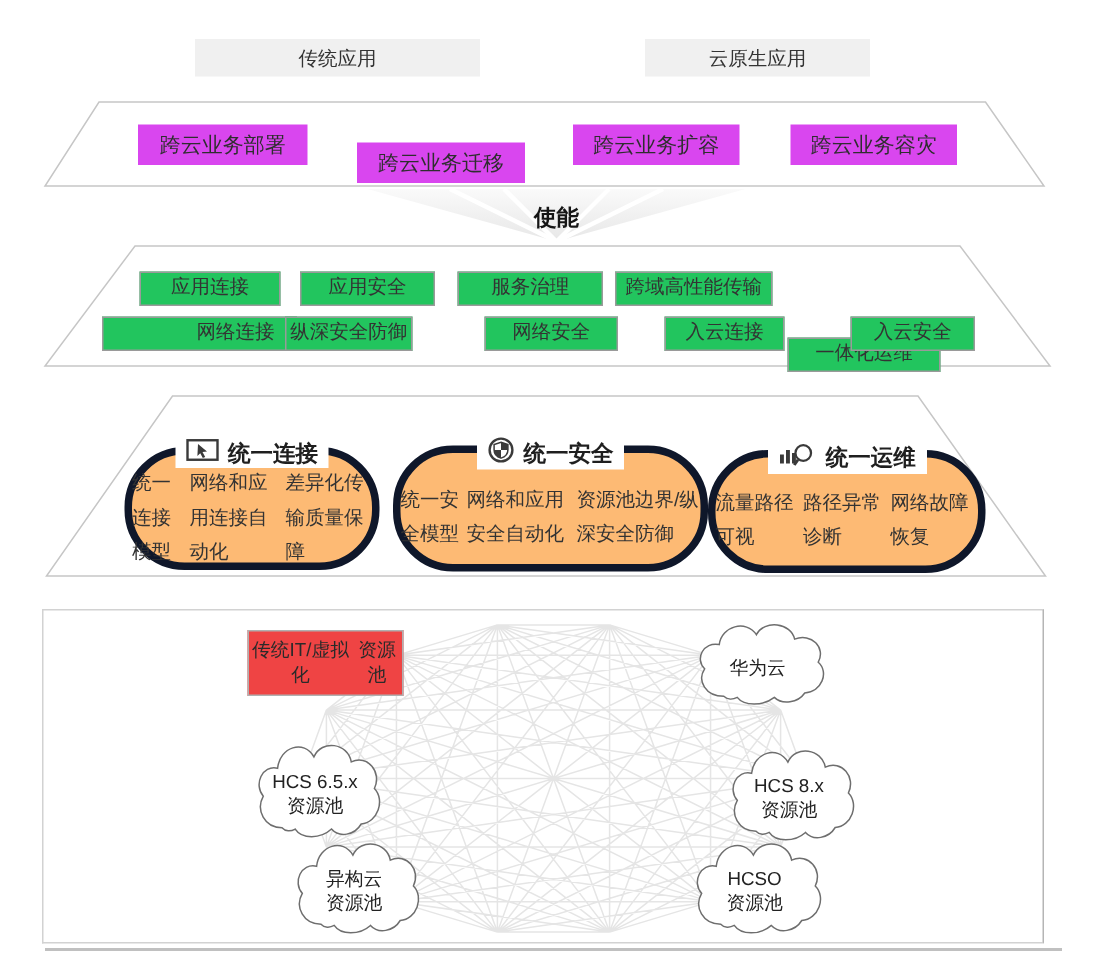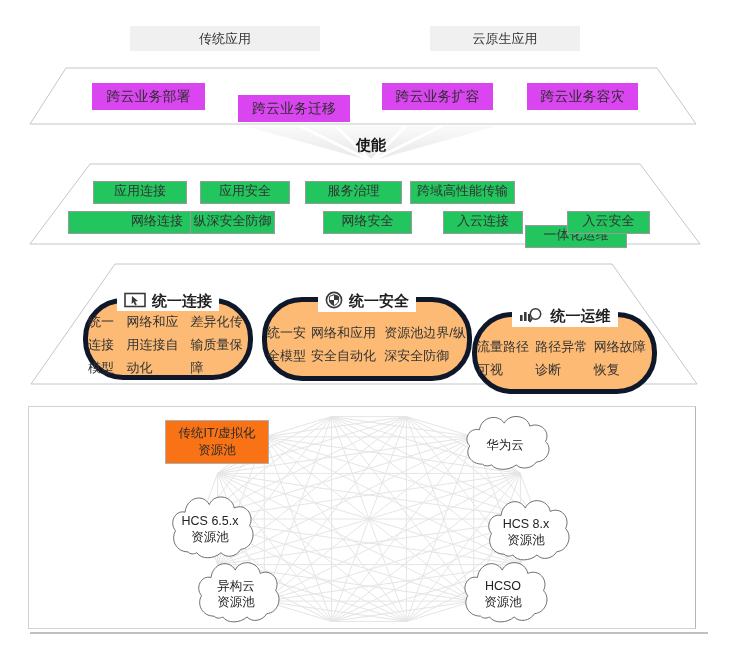--- a/index.html
+++ b/index.html
@@ -9,21 +9,21 @@
   .app-box{position:absolute;height:25px;background:#f0f0f0;display:flex;align-items:center;justify-content:center;font-size:13px;color:#333;}
   .biz-box{position:absolute;height:27px;top:83px;background:#d946ef;display:flex;align-items:center;justify-content:center;font-size:14px;color:#2e2e2e;}
   .enable{position:absolute;left:306px;top:136px;width:130px;text-align:center;font-weight:bold;font-size:15px;color:#151515;}
   .cap-box{position:absolute;height:21px;background:#22c55e;border:1px solid #9a9a9a;display:flex;justify-content:center;font-size:13px;color:#333;white-space:nowrap;}
   .pillar{position:absolute;background:#fdba74;border:5px solid #0f172a;border-radius:40px;}
   .pillar-title{position:absolute;top:-11px;left:50%;transform:translateX(-50%);background:#fff;display:flex;align-items:center;gap:6px;padding:0 7px;font-weight:bold;font-size:15px;color:#1f1f1f;white-space:nowrap;}
   .pillar-items{position:absolute;left:0;top:0;right:0;bottom:0;display:flex;flex-direction:row;justify-content:center;align-items:center;padding-top:10px;font-size:13px;line-height:23px;color:#333;}
   .pool-panel{position:absolute;left:28px;top:406px;width:666px;height:221px;background:#fff;border:1px solid #d2d2d2;border-right-color:#b5b5b5;}
   .floor-line{position:absolute;left:30px;top:632px;width:678px;height:2px;background:#c0c0c0;}
   .mesh-svg{position:absolute;left:0;top:0;}
-  .rect-node{position:absolute;left:165px;top:420px;width:102px;height:42px;background:#f97316;border:1px solid #b0b0b0;display:flex;flex-direction:column;align-items:center;justify-content:center;font-size:12.5px;line-height:17px;color:#2a2a2a;text-align:center;}
+  .rect-node{position:absolute;left:165px;top:420px;width:102px;height:42px;background:#ef4444;border:1px solid #b0b0b0;display:flex;flex-direction:row;align-items:center;justify-content:center;font-size:12.5px;line-height:17px;color:#2a2a2a;text-align:center;}
   .cloud{position:absolute;}
   .cloud svg{position:absolute;left:0;top:0;width:100%;height:100%;}
   .cloud-label{position:absolute;left:0;right:0;top:0;bottom:0;display:flex;flex-direction:column;align-items:center;justify-content:center;padding-top:9px;font-size:12.5px;line-height:16px;color:#222;text-align:center;}
 </style>
 </head>
 <body>
 
 <div class="canvas">
 
   <svg class="svg-layer" width="735" height="645" viewBox="0 0 735 645">
@@ -130,21 +130,21 @@
       </span>
       <span>统一安全</span>
     </div>
     <div class="pillar-items">
       <span>统一安全模型</span>
       <span>网络和应用安全自动化</span>
       <span>资源池边界/纵深安全防御</span>
     </div>
   </div>
 
-  <div class="pillar" style="left:472px;top:312px;width:175px;height:72px;">
+  <div class="pillar" style="left:472px;top:300px;width:175px;height:72px;">
     <div class="pillar-title">
       <span>
         <svg width="26" height="18" viewBox="0 0 26 18">
           <rect x="1" y="9" width="2.6" height="6" fill="#3a3a3a"></rect>
           <rect x="5" y="6" width="2.6" height="9" fill="#3a3a3a"></rect>
           <rect x="9" y="8" width="2.6" height="7" fill="#3a3a3a"></rect>
           <circle cx="16.5" cy="8" r="5.2" fill="none" stroke="#3a3a3a" stroke-width="1.5"></circle>
           <line x1="13" y1="12.5" x2="10.5" y2="16" stroke="#3a3a3a" stroke-width="2"></line>
         </svg>
       </span>

